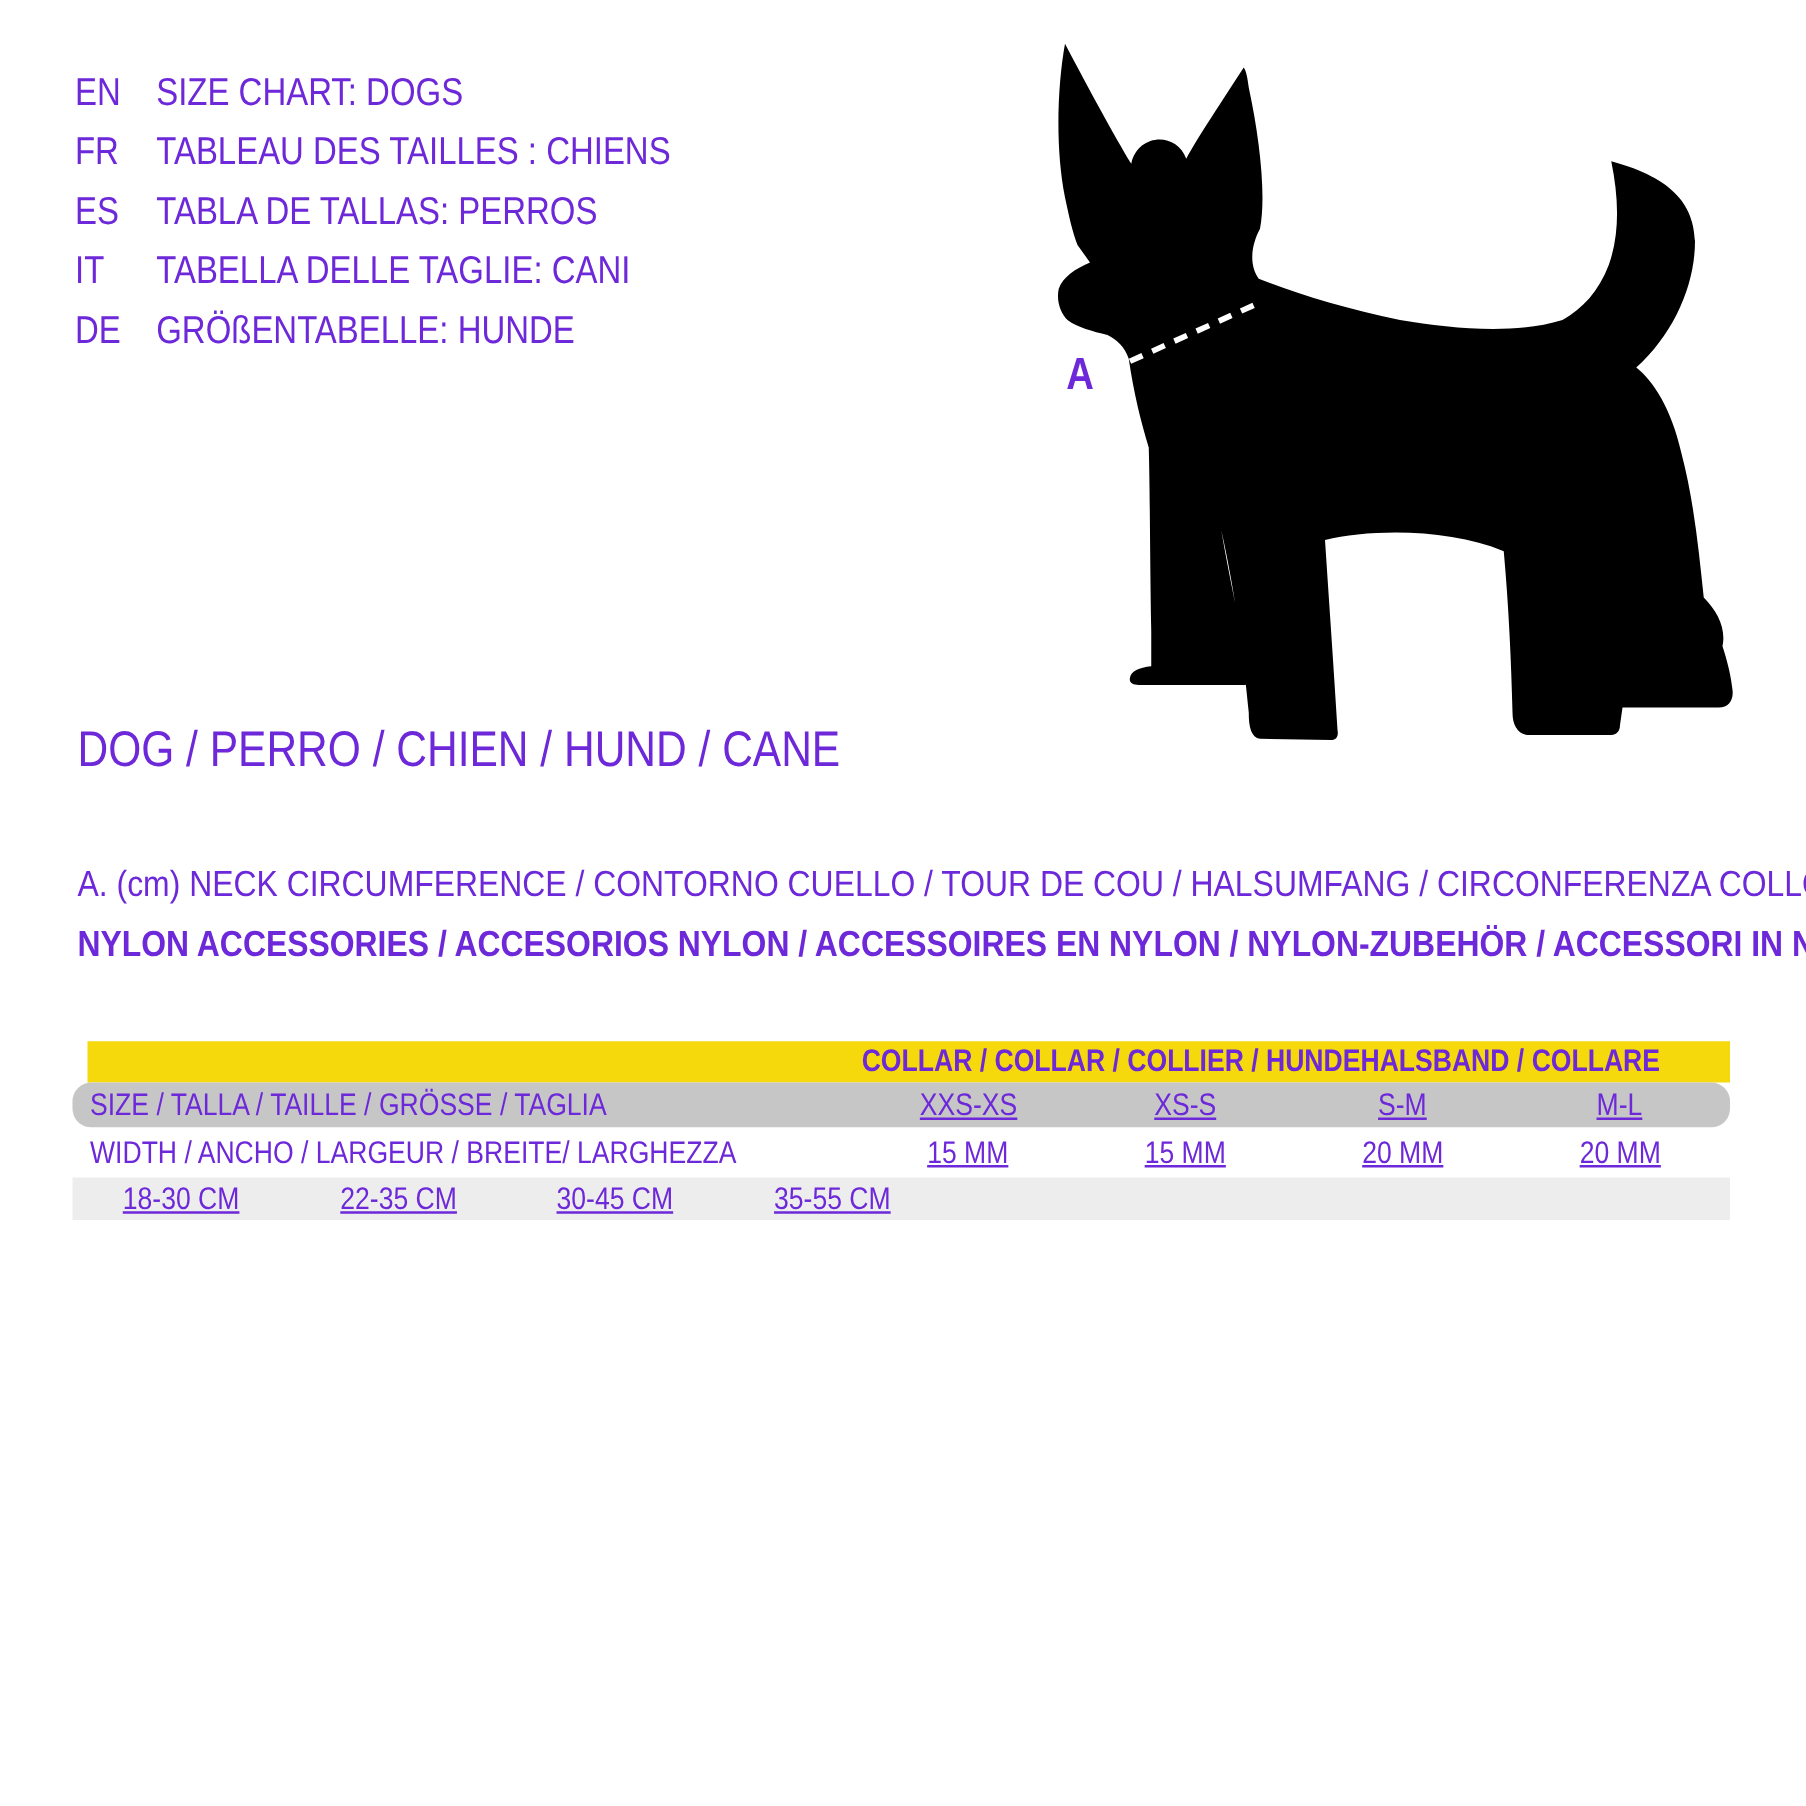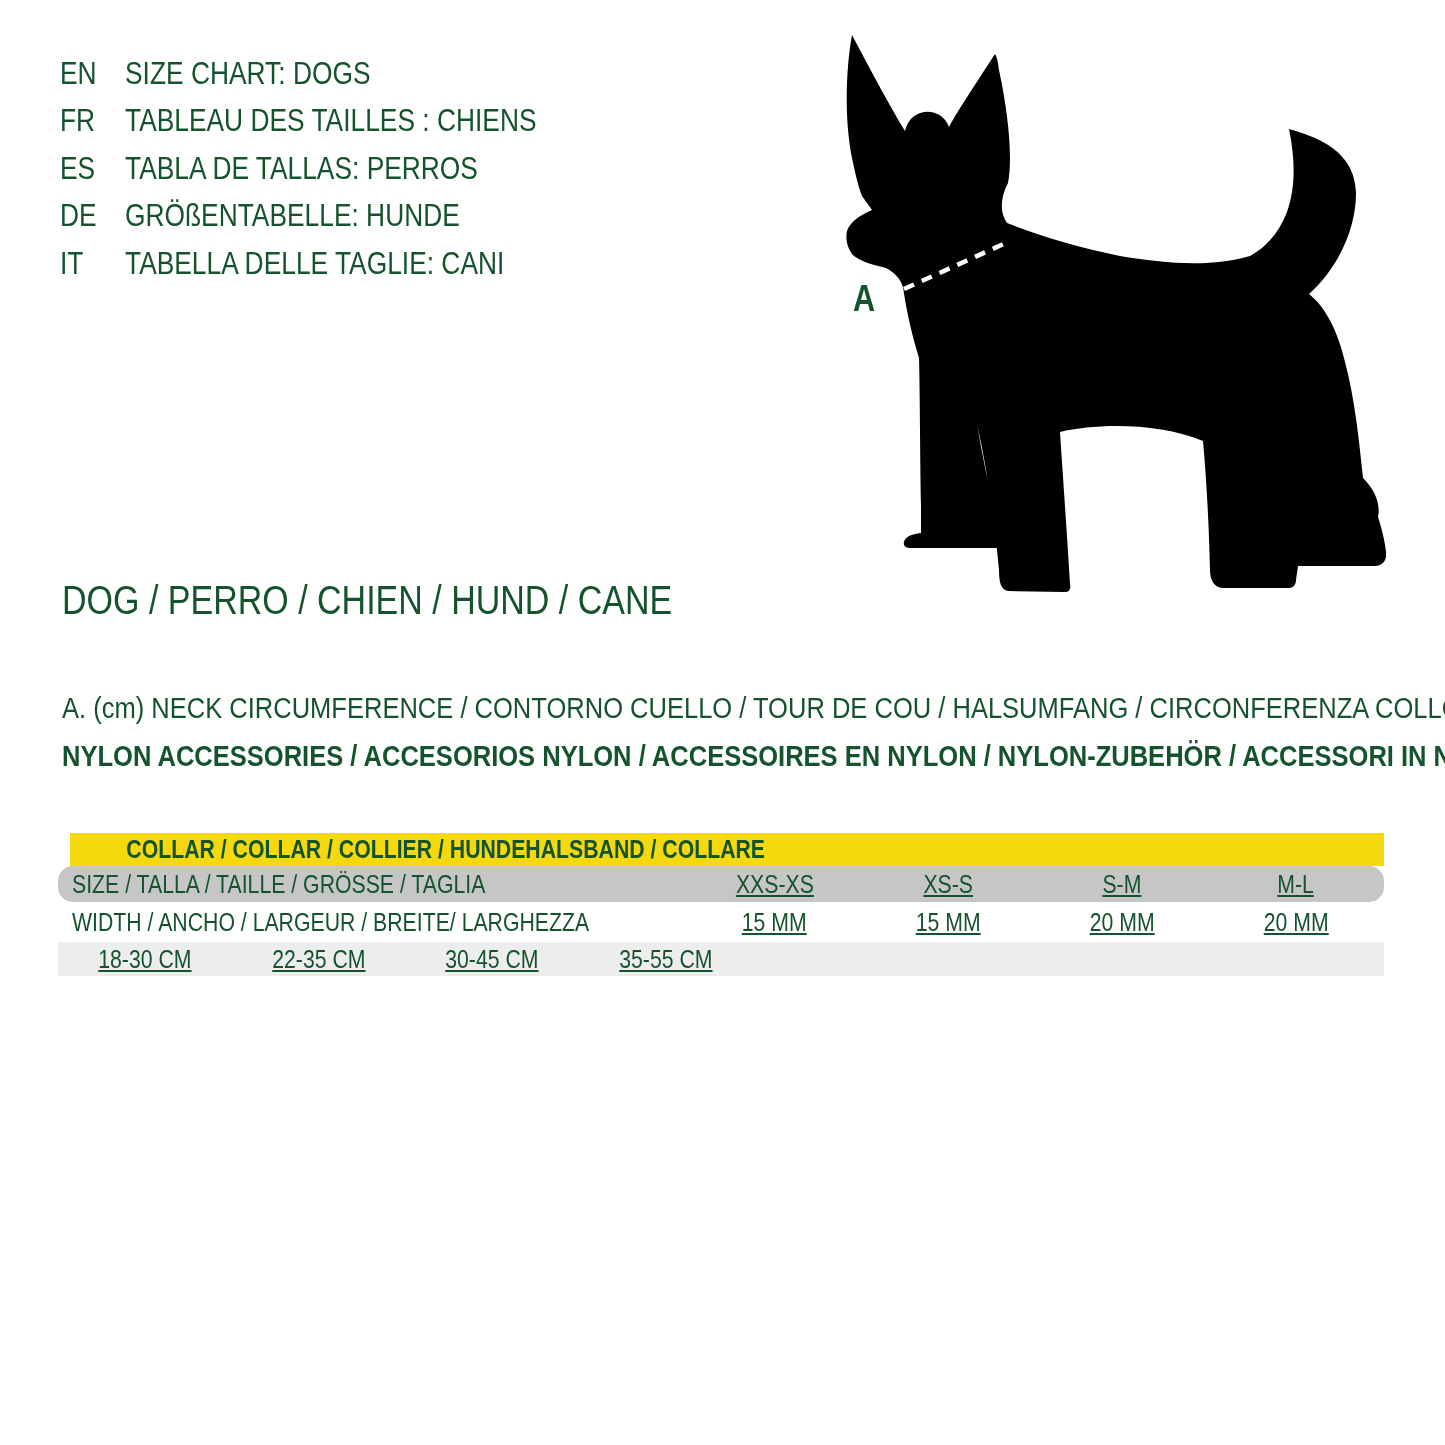--- a/index.html
+++ b/index.html
@@ -1,39 +1,39 @@
 <!DOCTYPE html>
 <html><head>
 <meta charset="utf-8">
 <style>
   html,body{margin:0;padding:0;background:#fff;}
   .canvas{
     position:relative;width:1445px;height:1445px;background:#fff;overflow:hidden;
-    font-family:"Liberation Sans","DejaVu Sans",sans-serif;color:#14532d;
+    font-family:"Liberation Sans","DejaVu Sans",sans-serif;color:#6d28d9;
   }
   
   .cond{display:inline-block;transform:scaleX(0.85);transform-origin:0 50%;white-space:nowrap;}
   .cc{transform-origin:50% 50%;}
   .bold{font-weight:700;}
 
   
   .lang-block{position:absolute;left:60px;top:50px;}
   .lang-row{display:flex;align-items:center;height:47.5px;font-size:31px;}
   .lang-code{width:65px;flex:0 0 65px;}
   
   .dog-svg{position:absolute;left:840px;top:25px;width:560px;height:575px;}
   .a-label{position:absolute;left:853px;top:278px;font-size:36px;font-weight:700;}
   .dog-caption{position:absolute;left:62px;top:578px;font-size:40px;}
   
   .note1{position:absolute;left:62px;top:692px;font-size:29px;}
   .note1 .cond,.note2 .cond{transform:scaleX(0.88);}
   .note2{position:absolute;left:62px;top:740px;font-size:29px;font-weight:700;}
   
   .size-table{position:absolute;left:58px;top:833px;width:1326px;font-size:25px;}
-  .st-header{height:33px;display:flex;align-items:center;justify-content:flex-start;font-weight:700;margin-left:12px;}
+  .st-header{height:33px;display:flex;align-items:center;justify-content:flex-end;font-weight:700;margin-left:12px;}
   .st-row{display:flex;align-items:stretch;}
   .st-row-0{height:36px;border-radius:15px;}
   .st-row-1{height:40px;}
   .st-row-2{height:34px;}
   .st-label{flex:0 0 47.5%;display:flex;align-items:center;padding-left:14px;box-sizing:border-box;}
   .st-cell{flex:0 0 13.1%;display:flex;align-items:center;justify-content:center;text-decoration:underline;}
 </style>
 </head>
 <body>
 
@@ -46,26 +46,26 @@
     </div>
     <div class="lang-row">
       <span class="lang-code"><span class="cond">FR</span></span>
       <span class="cond">TABLEAU DES TAILLES : CHIENS</span>
     </div>
     <div class="lang-row">
       <span class="lang-code"><span class="cond">ES</span></span>
       <span class="cond">TABLA DE TALLAS: PERROS</span>
     </div>
     <div class="lang-row">
+      <span class="lang-code"><span class="cond">IT</span></span>
+      <span class="cond">TABELLA DELLE TAGLIE: CANI</span>
+    </div>
+    <div class="lang-row">
       <span class="lang-code"><span class="cond">DE</span></span>
       <span class="cond">GRÖßENTABELLE: HUNDE</span>
-    </div>
-    <div class="lang-row">
-      <span class="lang-code"><span class="cond">IT</span></span>
-      <span class="cond">TABELLA DELLE TAGLIE: CANI</span>
     </div>
   </div>
 
   <svg class="dog-svg" viewBox="840 25 560 575" aria-hidden="true">
     <path fill="#000000" d="
       M852 35
       C846 68 844 118 852 158
       C855 172 858 186 862 196
       L872 210
       C860 215 850 222 847 231

